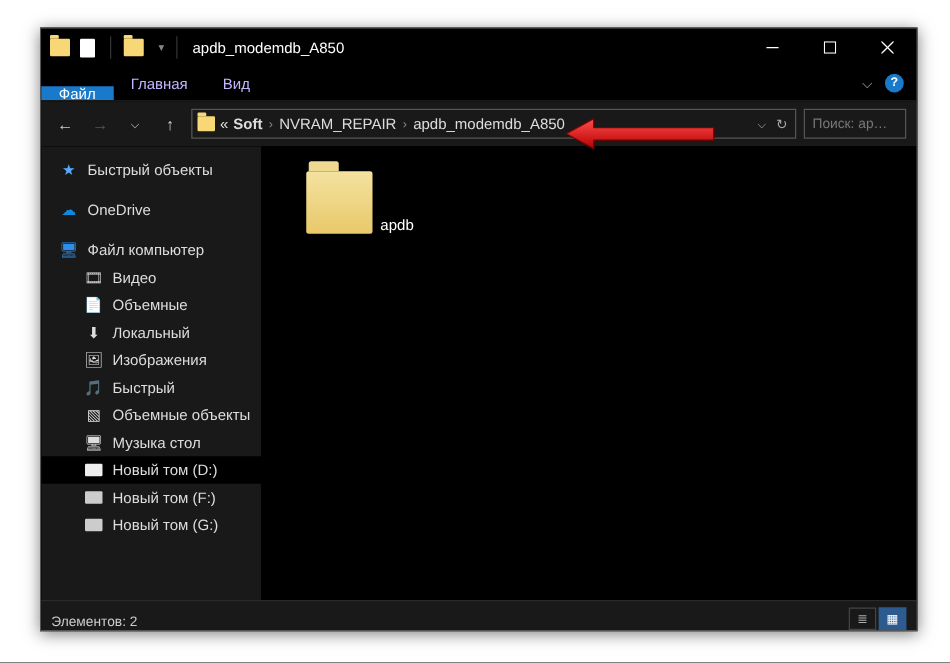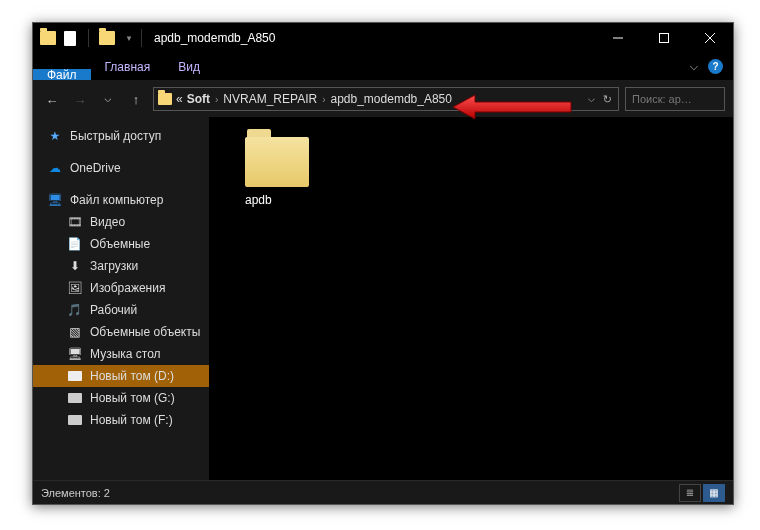--- a/index.html
+++ b/index.html
@@ -29,41 +29,41 @@
   .help { width:15px;height:15px;border-radius:50%;background:#1979ca;color:#fff;display:flex;align-items:center;justify-content:center;font-size:10px;font-weight:bold;}
   
   .nav-row { height: 36px; background:#191919; display:flex; align-items:center; padding:0 8px; gap:6px;}
   .nav-btn { width:22px;height:22px;display:flex;align-items:center;justify-content:center;color:#ccc;font-size:13px;}
   .nav-btn.disabled{color:#555;}
   .addr { flex:1; height:24px;border:1px solid #555;background:#191919;display:flex;align-items:center;padding-left:4px;position:relative;}
   .addr .folder-mini{width:14px;height:12px;margin-right:4px;}
   .crumb { display:flex;align-items:center;color:#ddd;font-size:12px;}
   .crumb .sepc{color:#888;margin:0 5px;font-size:10px;}
   .addr-tools{margin-left:auto;display:flex;align-items:center;gap:8px;padding-right:6px;color:#aaa;font-size:11px;}
-  .search { width:100px;height:24px;border:1px solid #555;background:#191919;color:#777;font-size:11px;display:flex;align-items:center;padding:0 6px;white-space:nowrap;overflow:hidden;}
+  .search { width:82px;height:24px;border:1px solid #555;background:#191919;color:#777;font-size:11px;display:flex;align-items:center;padding:0 6px;white-space:nowrap;overflow:hidden;}
   
   .body { flex:1; display:flex; background:#000; overflow:hidden;}
   .sidebar { width:176px; background:#191919; padding:8px 0 0 0; overflow:hidden;}
   .side-item { display:flex;align-items:center;height:22px;padding-left:14px;gap:7px;color:#ddd;font-size:12px;white-space:nowrap;}
   .side-item.indent{padding-left:34px;}
-  .side-item.selected{background:#a16207;}
+  .side-item.selected{background:#000000;}
   .side-group-gap{height:10px;}
   .si-icon{width:16px;height:16px;display:flex;align-items:center;justify-content:center;font-size:12px;}
   .ic-star{color:#58aaff;}
   .ic-cloud{color:#1088e2;}
   .ic-pc{color:#2e8de6;}
   .ic-drive{background:#ccc;width:14px;height:10px;border-radius:1px;}
   .ic-drive.sel{background:#eee;}
   .main { flex:1;background:#000;padding:20px 0 0 36px;display:flex;gap:28px;align-items:flex-start;}
-  .file-item{width:86px;display:flex;flex-direction:column;align-items:flex-start;gap:6px;}
+  .file-item{width:86px;display:flex;flex-direction:row;align-items:flex-end;gap:6px;}
   .folder-big{width:64px;height:50px;background:linear-gradient(#f4e2a0,#e8c96a);border-radius:2px;position:relative;}
   .folder-big:before{content:"";position:absolute;top:-8px;left:2px;width:24px;height:8px;background:#efd890;border-radius:2px 2px 0 0;}
   .file-label{color:#fff;font-size:12px;text-align:center;}
   
-  .status{height:24px;background:#191919;border-top:1px solid #2a2a2a;display:flex;align-items:center;padding:0 8px;font-size:11px;color:#ccc;}
+  .status{height:24px;background:#191919;border-top:1px solid #2a2a2a;display:flex;align-items:flex-end;padding:0 8px;font-size:11px;color:#ccc;}
   .status .view-toggles{margin-left:auto;display:flex;gap:2px;}
   .vt{width:22px;height:18px;border:1px solid #444;display:flex;align-items:center;justify-content:center;font-size:10px;color:#aaa;}
   .vt.active{background:#2d5a8f;border-color:#2d5a8f;color:#fff;}
   
   .arrow{position:absolute;left:453px;top:93px;pointer-events:none;}
   .arrow svg{display:block;}
 </style>
 </head>
 <body>
 
@@ -137,21 +137,21 @@
     </div>
     <div class="search">
       <span>Поиск: ap…</span>
     </div>
   </div>
 
   <div class="body">
     <div class="sidebar">
       <div class="side-item">
         <span class="si-icon ic-star">★</span>
-        <span>Быстрый доступ</span>
+        <span>Быстрый объекты</span>
       </div>
       <div class="side-group-gap"></div>
       <div class="side-item">
         <span class="si-icon ic-cloud">☁</span>
         <span>OneDrive</span>
       </div>
       <div class="side-group-gap"></div>
       <div class="side-item">
         <span class="si-icon ic-pc">🖥</span>
         <span>Файл компьютер</span>
@@ -159,55 +159,55 @@
       <div class="side-item indent">
           <span class="si-icon">🎞</span>
           <span>Видео</span>
         </div>
       <div class="side-item indent">
           <span class="si-icon">📄</span>
           <span>Объемные</span>
         </div>
       <div class="side-item indent">
           <span class="si-icon">⬇</span>
-          <span>Загрузки</span>
+          <span>Локальный</span>
         </div>
       <div class="side-item indent">
           <span class="si-icon">🖼</span>
           <span>Изображения</span>
         </div>
       <div class="side-item indent">
           <span class="si-icon">🎵</span>
-          <span>Рабочий</span>
+          <span>Быстрый</span>
         </div>
       <div class="side-item indent">
           <span class="si-icon">▧</span>
           <span>Объемные объекты</span>
         </div>
       <div class="side-item indent">
           <span class="si-icon">🖥</span>
           <span>Музыка стол</span>
         </div>
       <div class="side-item indent selected">
           <span class="si-icon">
             <span class="ic-drive sel"></span>
           </span>
           <span>Новый том (D:)</span>
         </div>
       <div class="side-item indent">
           <span class="si-icon">
             <span class="ic-drive"></span>
           </span>
-          <span>Новый том (G:)</span>
+          <span>Новый том (F:)</span>
         </div>
       <div class="side-item indent">
           <span class="si-icon">
             <span class="ic-drive"></span>
           </span>
-          <span>Новый том (F:)</span>
+          <span>Новый том (G:)</span>
         </div>
     </div>
 
     <div class="main">
       <div class="file-item">
         <div class="folder-big"></div>
         <div class="file-label">apdb</div>
       </div>
     </div>
   </div>

